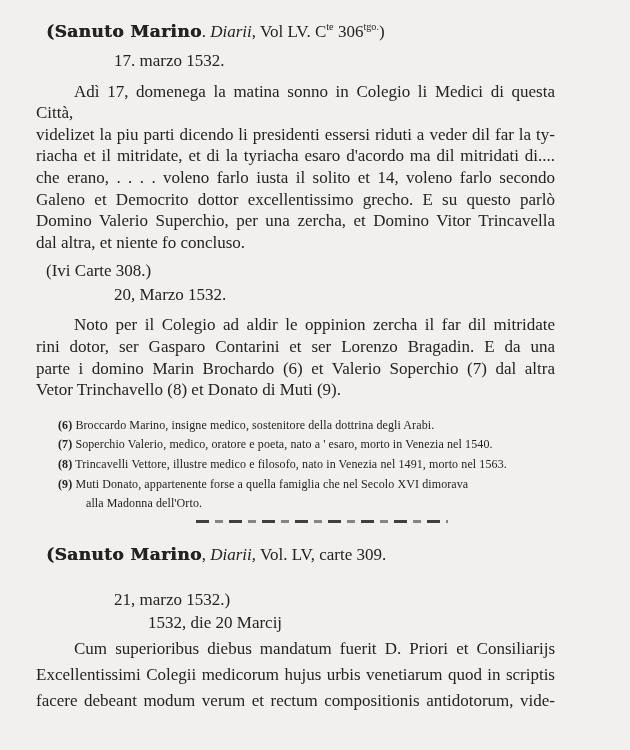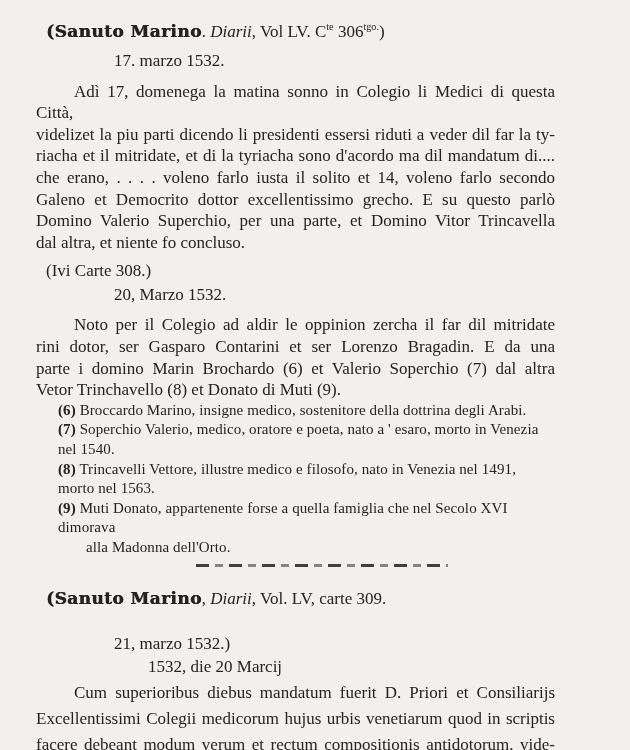--- a/index.html
+++ b/index.html
@@ -27,22 +27,23 @@
   .cont { padding-left: 28px; }
 
   
   .b-heading { margin: 2px 0 0 10px; line-height: 26px; }
   .b-date    { margin: 4px 0 0 78px; line-height: 24px; }
   .b-para1   { margin-top: 8px; line-height: 21.6px; }
   .b-ivi     { margin: 6px 0 0 10px; line-height: 24px; }
   .b-date2   { margin: 0 0 0 78px; line-height: 24px; }
   .b-para2   { margin-top: 7px; line-height: 21.6px; }
   .b-footnotes {
+    margin-top: 15px;
     padding-left: 22px;
-    font-size: 15px;
+    font-size: 12px;
     line-height: 19.6px;
     letter-spacing: 0.1px;
   }
   .b-divider {
     height: 3px; width: 252px;
     margin: 6px 0 0 160px;
     background:
       repeating-linear-gradient(90deg, rgba(47,44,40,0.9) 0 13px, rgba(47,44,40,0) 13px 19px, rgba(47,44,40,0.55) 19px 27px, rgba(47,44,40,0) 27px 33px);
   }
   .b-heading2 { margin: 18px 0 0 10px; line-height: 26px; }
@@ -67,24 +68,24 @@
 <div class="page" id="page-root">
     <div class="b-heading">
       <div class="line"><span class="fat">(Sanuto Marino</span><span>. </span><span class="i">Diarii</span><span>, Vol LV. C</span><span class="sup">te</span><span> 306</span><span class="sup">tgo.</span><span>)</span></div>
     </div>
     <div class="b-date">
       <div class="line"><span>17. marzo 1532.</span></div>
     </div>
     <div class="b-para1">
       <div class="line just ind"><span>Adì 17, domenega la matina sonno in Colegio li Medici di questa Città,</span></div>
       <div class="line just"><span>videlizet la piu parti dicendo li presidenti essersi riduti a veder dil far la ty-</span></div>
-      <div class="line just"><span>riacha et il mitridate, et di la tyriacha sono d'acordo ma dil mandatum di....</span></div>
+      <div class="line just"><span>riacha et il mitridate, et di la tyriacha esaro d'acordo ma dil mitridati di....</span></div>
       <div class="line just"><span>che erano, . . . . voleno farlo iusta il solito et 14, voleno farlo secondo</span></div>
       <div class="line just"><span>Galeno et Democrito dottor excellentissimo grecho. E su questo parlò</span></div>
-      <div class="line just"><span>Domino Valerio Superchio, per una parte, et Domino Vitor Trincavella</span></div>
+      <div class="line just"><span>Domino Valerio Superchio, per una zercha, et Domino Vitor Trincavella</span></div>
       <div class="line"><span>dal altra, et niente fo concluso.</span></div>
     </div>
     <div class="b-ivi">
       <div class="line"><span>(Ivi Carte 308.)</span></div>
     </div>
     <div class="b-date2">
       <div class="line"><span>20, Marzo 1532.</span></div>
     </div>
     <div class="b-para2">
       <div class="line just ind"><span>Noto per il Colegio ad aldir le oppinion zercha il far dil mitridate</span></div>

